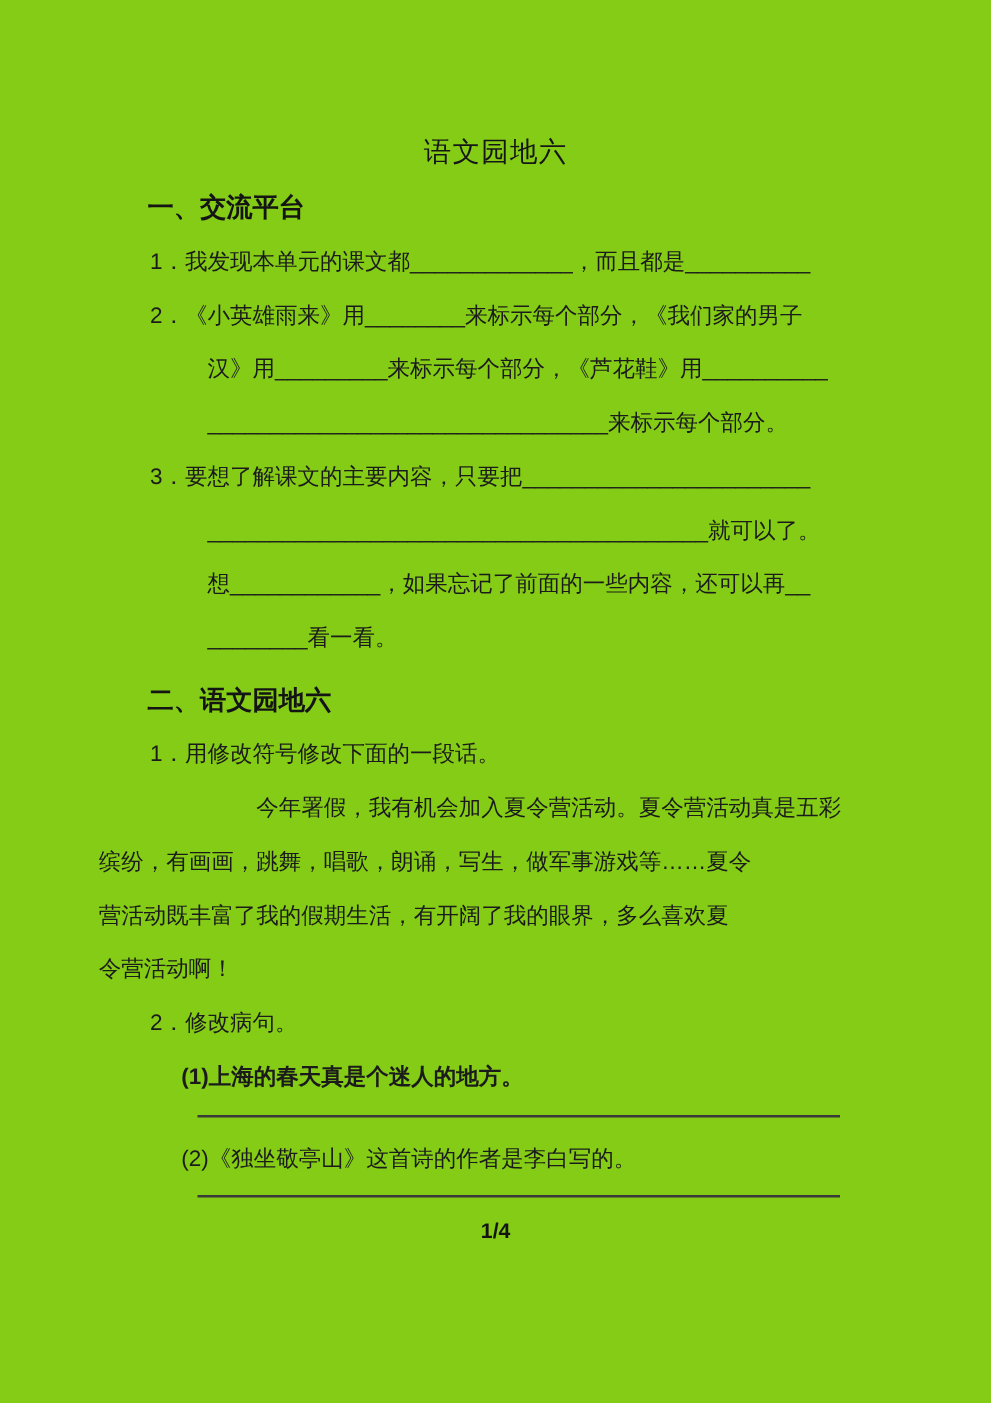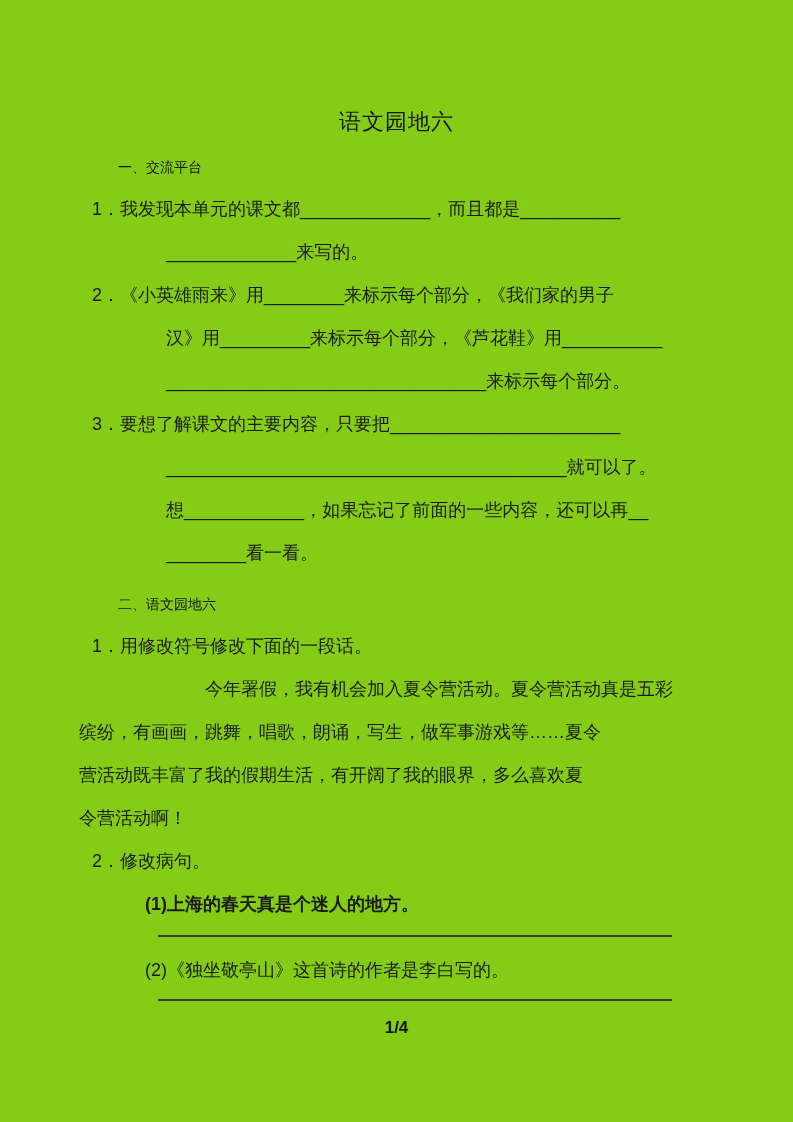--- a/index.html
+++ b/index.html
@@ -19,34 +19,34 @@
   .title {
     padding-top: 106px;
     text-align: center;
     font-size: 22px;
     line-height: 32px;
     letter-spacing: 1px;
     color: #161616;
   }
   .sec-heading {
     margin: 16px 0 0 118px;
-    font-size: 14px;
+    font-size: 21px;
     line-height: 26px;
-    font-weight: normal;
+    font-weight: bold;
     color: #141414;
     white-space: nowrap;
   }
   .lines { margin-top: 8px; }
   .line {
     font-size: 18px;
     line-height: 43px;
     white-space: nowrap;
     color: #1b1b1b;
   }
-  .num  { margin-left: 92px; }
+  .num  { margin-left: 120px; }
   .cont { margin-left: 166px; }
   .para-first { margin-left: 135px; padding-left: 70px; }
   .para { margin-left: 79px; }
   .sub  { margin-left: 145px; line-height: 34px; }
   .sub-1 { margin-top: 4px; font-weight: bold; }
   .sub-2 { margin-top: 16px; }
   .rule {
     height: 0;
     border-bottom: 2px solid #3a3a3a;
     width: 514px;
@@ -68,21 +68,20 @@
 <body>
 
 <div class="page">
 
   <div class="title">语文园地六</div>
 
   <div class="sec-heading">一、交流平台</div>
 
   <div class="lines">
     <div class="line num">1．我发现本单元的课文都_____________，而且都是__________</div>
-    <div class="line cont">_____________来写的。</div>
 
     <div class="line num">2．《小英雄雨来》用________来标示每个部分，《我们家的男子</div>
     <div class="line cont">汉》用_________来标示每个部分，《芦花鞋》用__________</div>
     <div class="line cont">________________________________来标示每个部分。</div>
 
     <div class="line num">3．要想了解课文的主要内容，只要把_______________________</div>
     <div class="line cont">________________________________________就可以了。</div>
 
     <div class="line cont">想____________，如果忘记了前面的一些内容，还可以再__</div>
     <div class="line cont">________看一看。</div>

